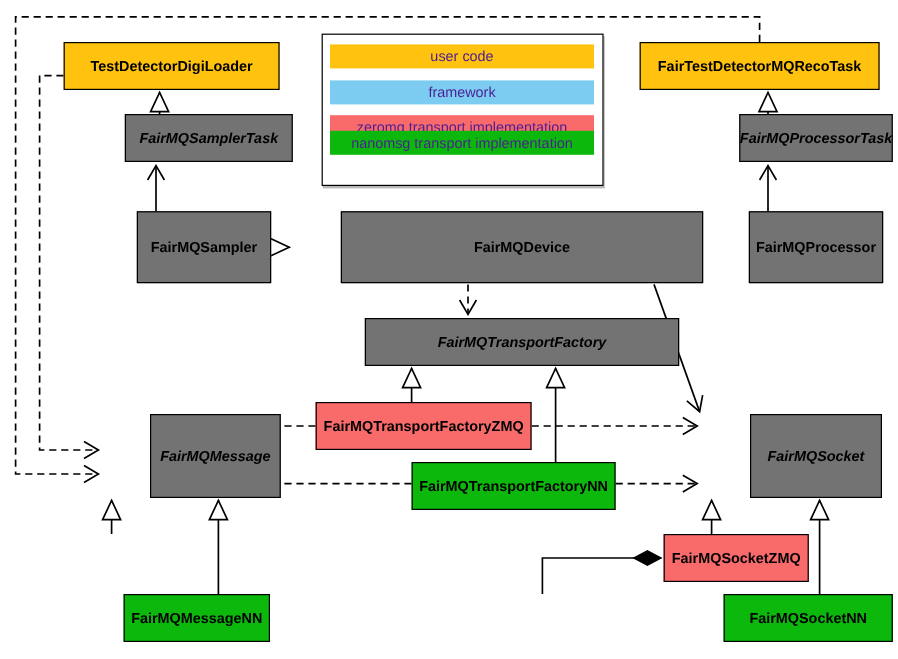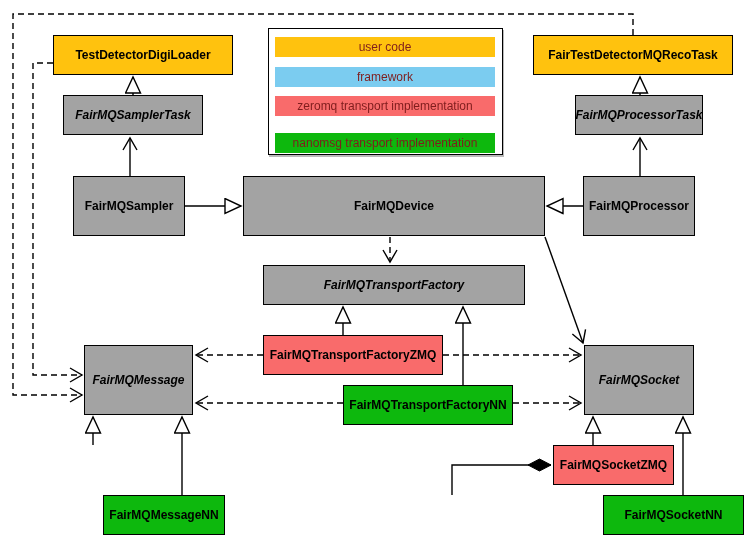--- a/index.html
+++ b/index.html
@@ -8,38 +8,38 @@
     font-family:"Liberation Sans",sans-serif;
   }
   #edge-layer{position:absolute;left:0;top:0;z-index:0;}
   .node{
     position:absolute;z-index:1;box-sizing:border-box;
     display:flex;align-items:center;justify-content:center;text-align:center;
     border:1.5px solid #000;font-weight:bold;font-size:12px;color:#000;
     white-space:nowrap;
   }
   .user{background:#FFC20E;}
-  .framework{background:#a3a3a3;}
+  .framework{background:#737373;margin-left:41px;}
   .zmq{background:#F96B6B;}
   .nn{background:#0DB80D;}
   .abstract{font-style:italic;}
   #legend{
     position:absolute;left:268px;top:28px;width:235px;height:127px;z-index:1;
     background:#fff;border:1.5px solid #000;box-sizing:border-box;
     box-shadow:1px 2px 0 rgba(128,128,128,0.55);
   }
   .legend-bar{
     position:absolute;left:6px;width:220px;height:20px;
     display:flex;align-items:center;justify-content:center;
-    font-size:12px;font-weight:normal;color:#7f1d1d;white-space:nowrap;
+    font-size:12px;font-weight:normal;color:#4c1d95;white-space:nowrap;
   }
   .lb0{top:8px;background:#FFC20E;}
   .lb1{top:38px;background:#7BCCF0;}
   .lb2{top:67px;background:#F96B6B;}
-  .lb3{top:104px;background:#0DB80D;}
+  .lb3{top:80px;background:#0DB80D;}
 </style>
 </head>
 <body>
 
 <div id="canvas">
 
   <svg id="edge-layer" width="748" height="549" viewBox="0 0 748 549">
     <defs>
       <marker id="tri" markerWidth="20" markerHeight="18" refX="17" refY="8.5" orient="auto" markerUnits="userSpaceOnUse">
         <path d="M1,1 L17,8.5 L1,16 Z" fill="#fff" stroke="#000" stroke-width="1.4"></path>

